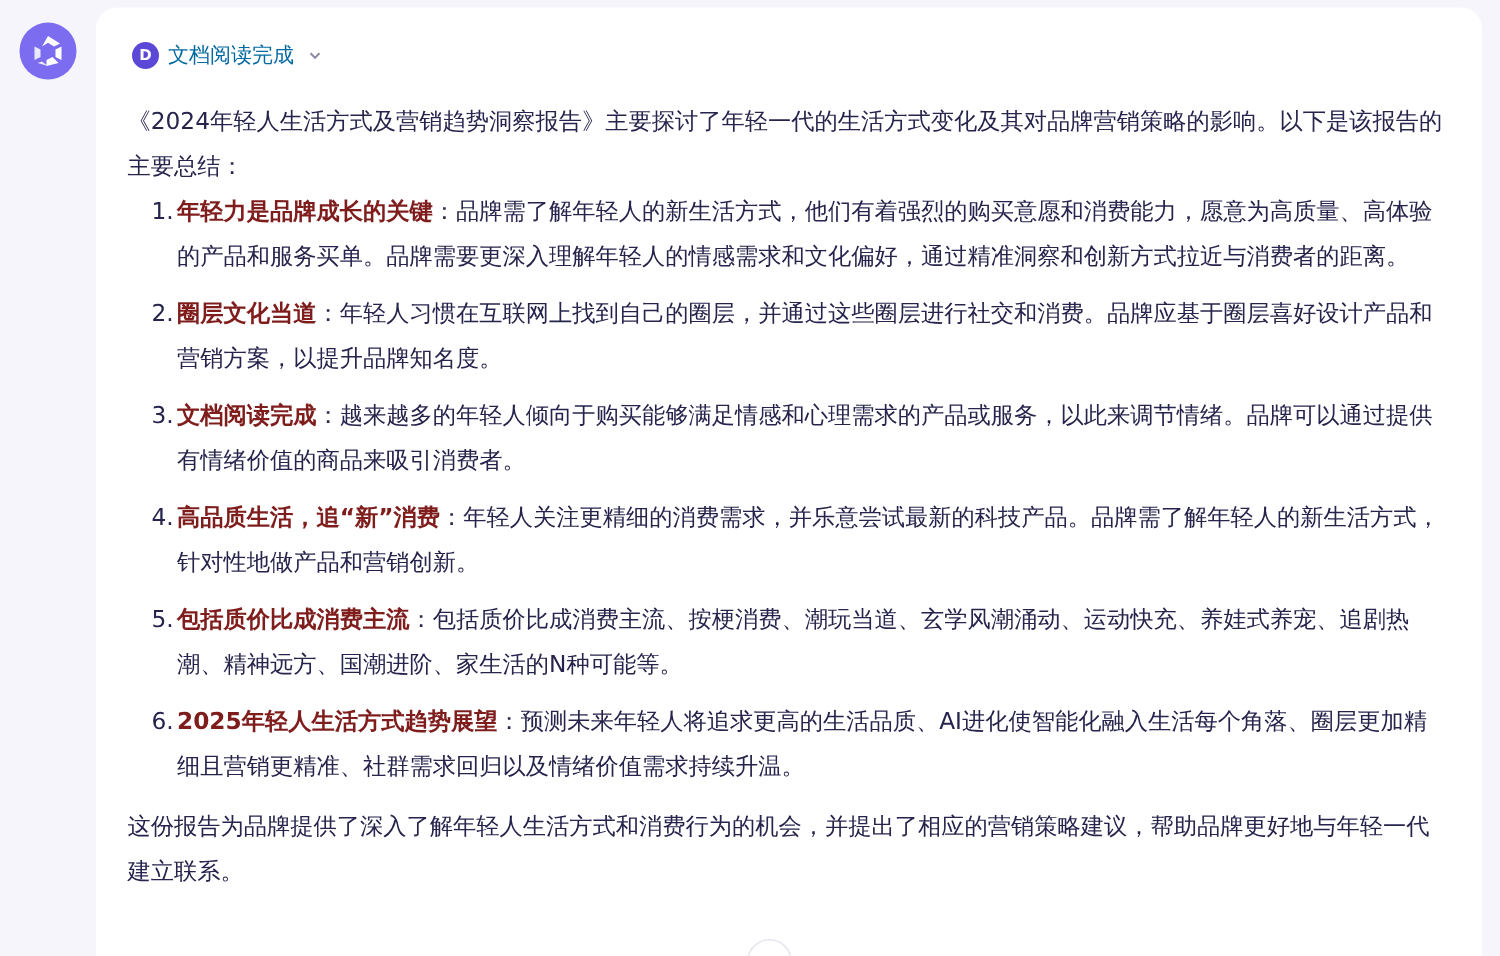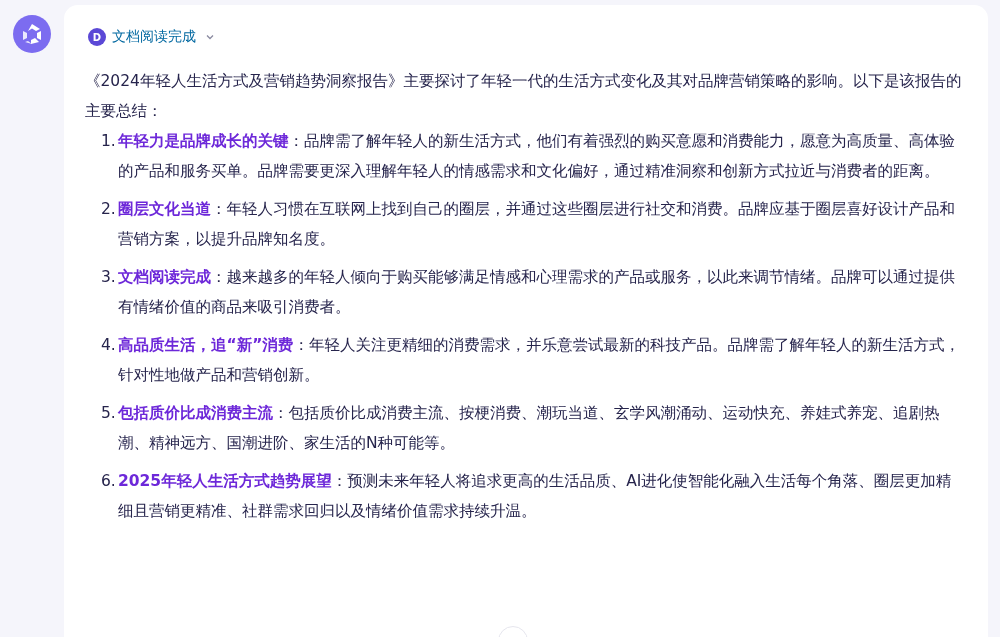--- a/index.html
+++ b/index.html
@@ -44,21 +44,21 @@
     ol { list-style: none; }
     ol li {
       position: relative;
       padding-left: 33px;
       margin-bottom: 8px;
     }
     ol li .num {
       position: absolute; left: 16px; top: 0;
       color: #26244c;
     }
-    ol li b { font-weight: bold; color: #6d28d9; }
+    ol li b { font-weight: bold; color: #7f1d1d; }
     .outro { margin-top: 10px; }
     .scroll-btn {
       position: absolute; left: 498px; top: 626px;
       width: 30px; height: 30px; border-radius: 50%;
       border: 1px solid #e6e6ee; background: #fff;
     }
   </style>
 </head>
 <body>
 
@@ -103,17 +103,18 @@
         </li>
         <li>
           <span class="num">5.</span>
           <b>包括质价比成消费主流</b><span>：包括质价比成消费主流、按梗消费、潮玩当道、玄学风潮涌动、运动快充、养娃式养宠、追剧热潮、精神远方、国潮进阶、家生活的N种可能等。</span>
         </li>
         <li>
           <span class="num">6.</span>
           <b>2025年轻人生活方式趋势展望</b><span>：预测未来年轻人将追求更高的生活品质、AI进化使智能化融入生活每个角落、圈层更加精细且营销更精准、社群需求回归以及情绪价值需求持续升温。</span>
         </li>
       </ol>
+      <p class="outro">这份报告为品牌提供了深入了解年轻人生活方式和消费行为的机会，并提出了相应的营销策略建议，帮助品牌更好地与年轻一代建立联系。</p>
     </div>
   </div>
 
   <div class="scroll-btn"></div>
 </div>
 
 </body></html>

